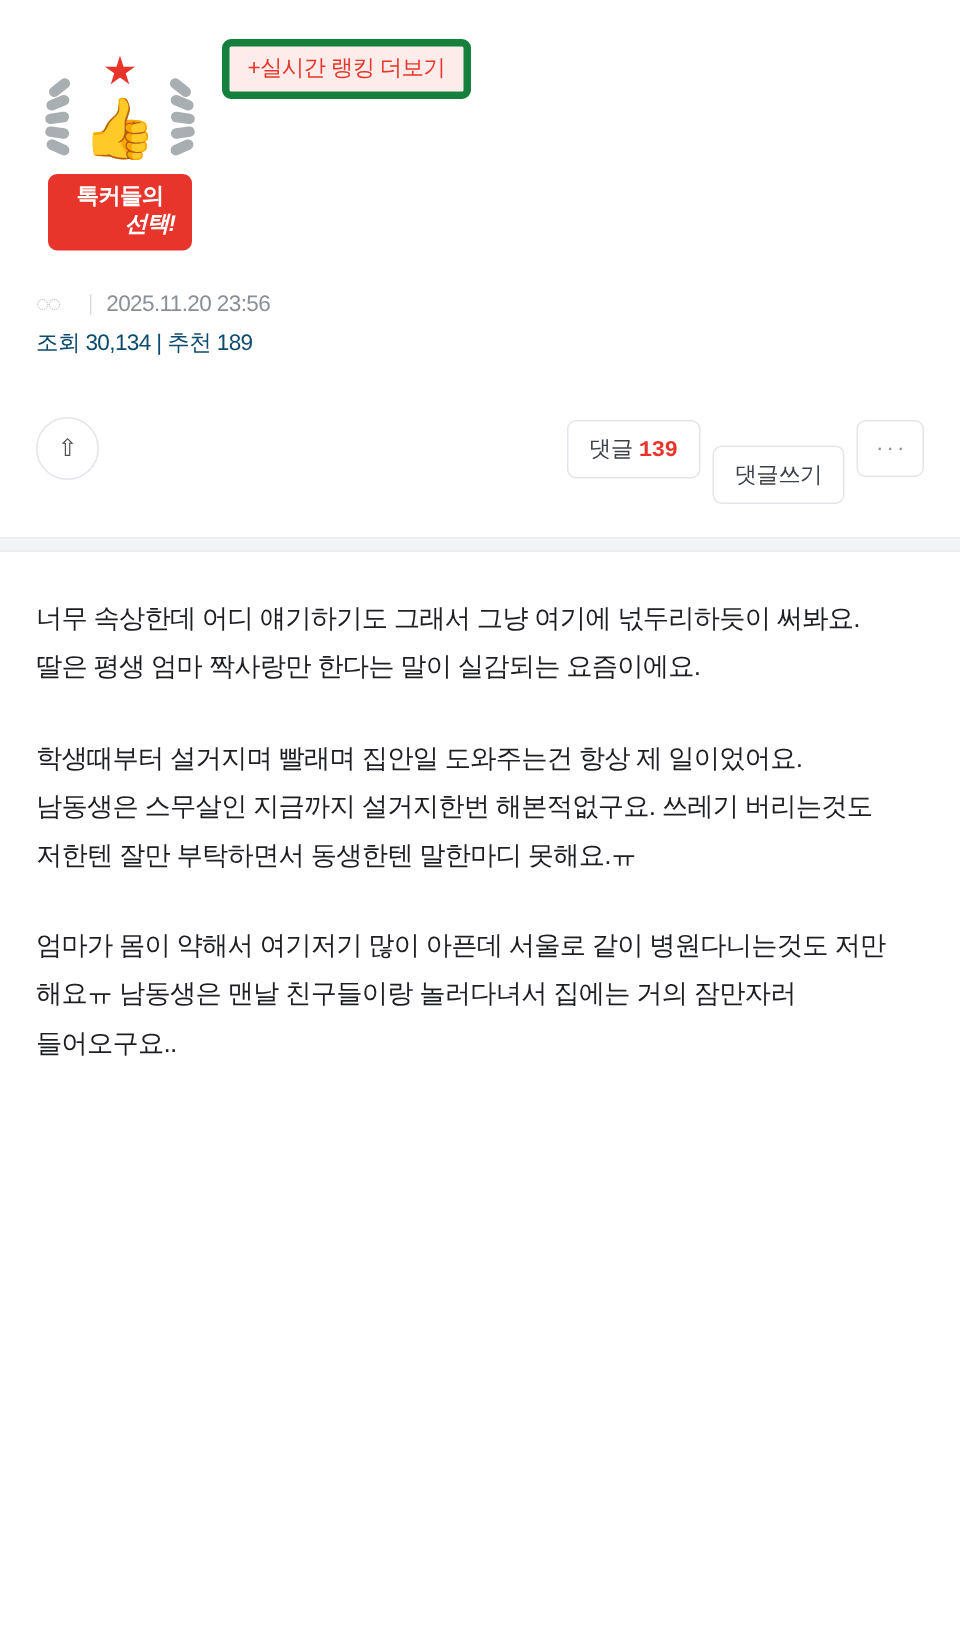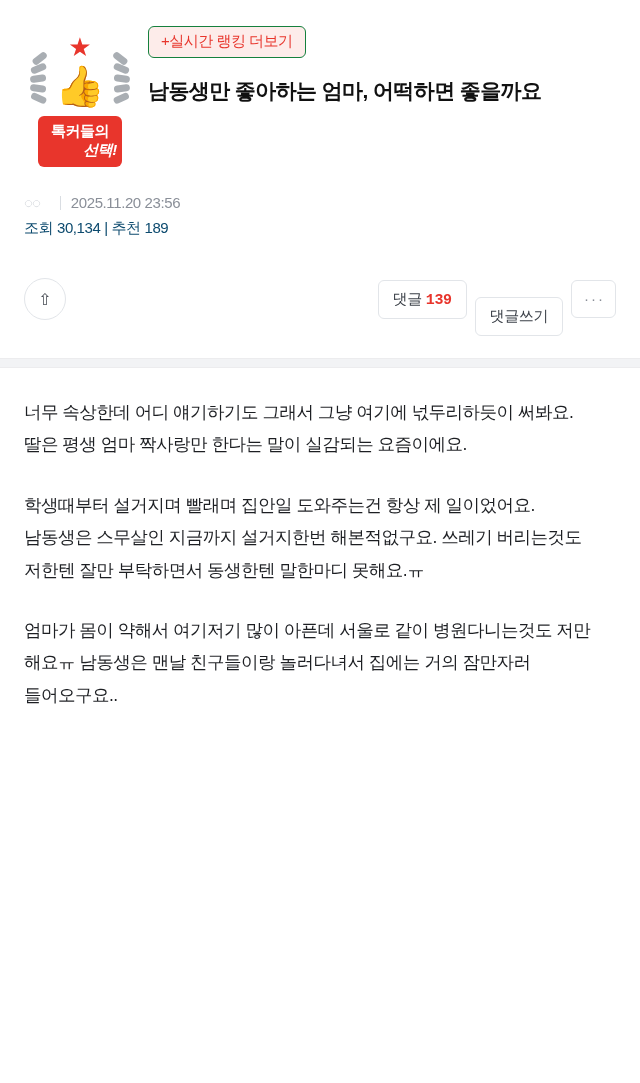--- a/index.html
+++ b/index.html
@@ -86,42 +86,42 @@
     transform: translateX(-50%);
     font-size: 40px;
     color: #f5a623;
     line-height: 1;
   }
   .emblem .ribbon {
     position: absolute;
     left: 50%;
     transform: translateX(-50%);
     top: 98px;
-    width: 84px;
+    width: 96px;
     padding: 6px 0 7px 0;
     background: #e8352c;
     border-radius: 6px;
     color: #fff;
     text-align: center;
     font-size: 15px;
     font-weight: bold;
     line-height: 1.25;
     letter-spacing: -0.5px;
   }
   .emblem .ribbon .r2 { font-style: italic; margin-left: 40px; }
 
   
   .head-main {
     flex: 1;
     padding-top: 8px;
     padding-left: 12px;
   }
   .rank-pill {
     display: inline-block;
-    border: 1px solid #15803d;
+    border: 5px solid #15803d;
     background: #fdecea;
     color: #e8352c;
     font-size: 15px;
     padding: 5px 12px 6px 12px;
     border-radius: 6px;
     letter-spacing: -0.5px;
   }
   .post-title {
     margin-top: 18px;
     font-size: 21px;
@@ -263,21 +263,20 @@
         <div class="star">★</div>
         <div class="thumb">👍</div>
         <div class="ribbon">
           <div class="r1">톡커들의</div>
           <div class="r2">선택!</div>
         </div>
       </div>
 
       <div class="head-main">
         <div class="rank-pill">+실시간 랭킹 더보기</div>
-        <div class="post-title">남동생만 좋아하는 엄마, 어떡하면 좋을까요</div>
       </div>
 
     </div>
   </div>
 
   <div class="meta">
     <div class="meta-line1">
       <span class="eye-icon">◌◌</span>
       <span class="meta-sep"></span>
       <span>2025.11.20 23:56</span>

